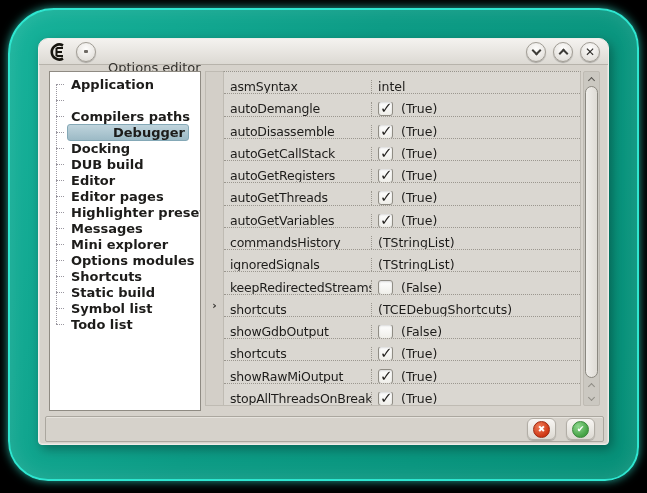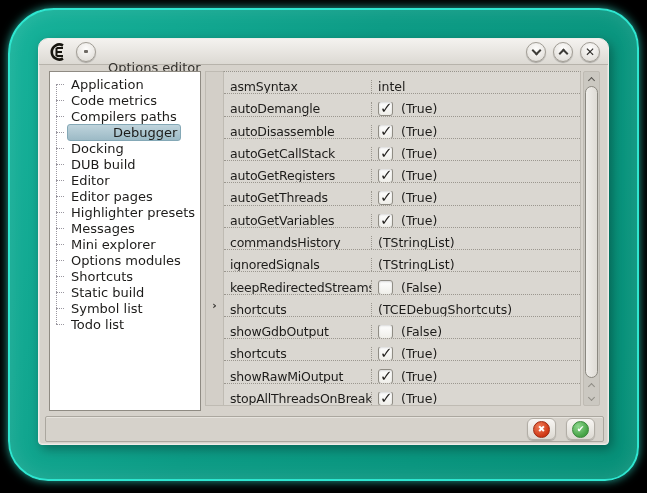--- a/index.html
+++ b/index.html
@@ -48,21 +48,21 @@
   .chev.down { transform: rotate(45deg); margin-top: -3px; }
   .chev.up   { transform: rotate(225deg); margin-top: 3px; }
   .xmark { font-size: 12px; font-weight: 700; color: #2f2d2a; line-height: 1; }
   .xmark::before { content: "✕"; }
 
   
   .tree {
     position: absolute; left: 10px; top: 32px; width: 152px; height: 340px;
     background: #ffffff; border: 1px solid #8f8b83; overflow: hidden;
   }
-  .tree-items { position: relative; padding-top: 4px; }
+  .tree-items { position: relative; padding-top: 4px; font-weight: bold; }
   .tree-vline { position: absolute; left: 6px; top: 12px; width: 0;
                 border-left: 1px dotted #9a97a0; }
   .tree-item { height: 16px; display: flex; align-items: center; position: relative; }
   .twig { position: absolute; left: 6px; top: 8px; width: 8px; height: 0;
           border-top: 1px dotted #9a97a0; }
   .tree-label { margin-left: 17px; font-size: 13px; color: #1d1c1a;
                 white-space: nowrap; padding: 0 3px; border-radius: 3px;
                 border: 1px solid transparent; line-height: 15px; }
   .tree-label.selected {
     background: linear-gradient(#bfd4dc, #9cbac6);
@@ -173,21 +173,20 @@
 
   <div class="tree">
     <div class="tree-items">
       <div class="tree-vline" style="height: 240px;"></div>
     <div class="tree-item">
     <span class="twig"></span>
     <span class="tree-label">Application</span>
   </div>
         <div class="tree-item">
     <span class="twig"></span>
-    <span class="tree-label">Code metrics</span>
   </div>
         <div class="tree-item">
     <span class="twig"></span>
     <span class="tree-label">Compilers paths</span>
   </div>
         <div class="tree-item">
     <span class="twig"></span>
     <span class="tree-label selected">Debugger</span>
   </div>
         <div class="tree-item">

